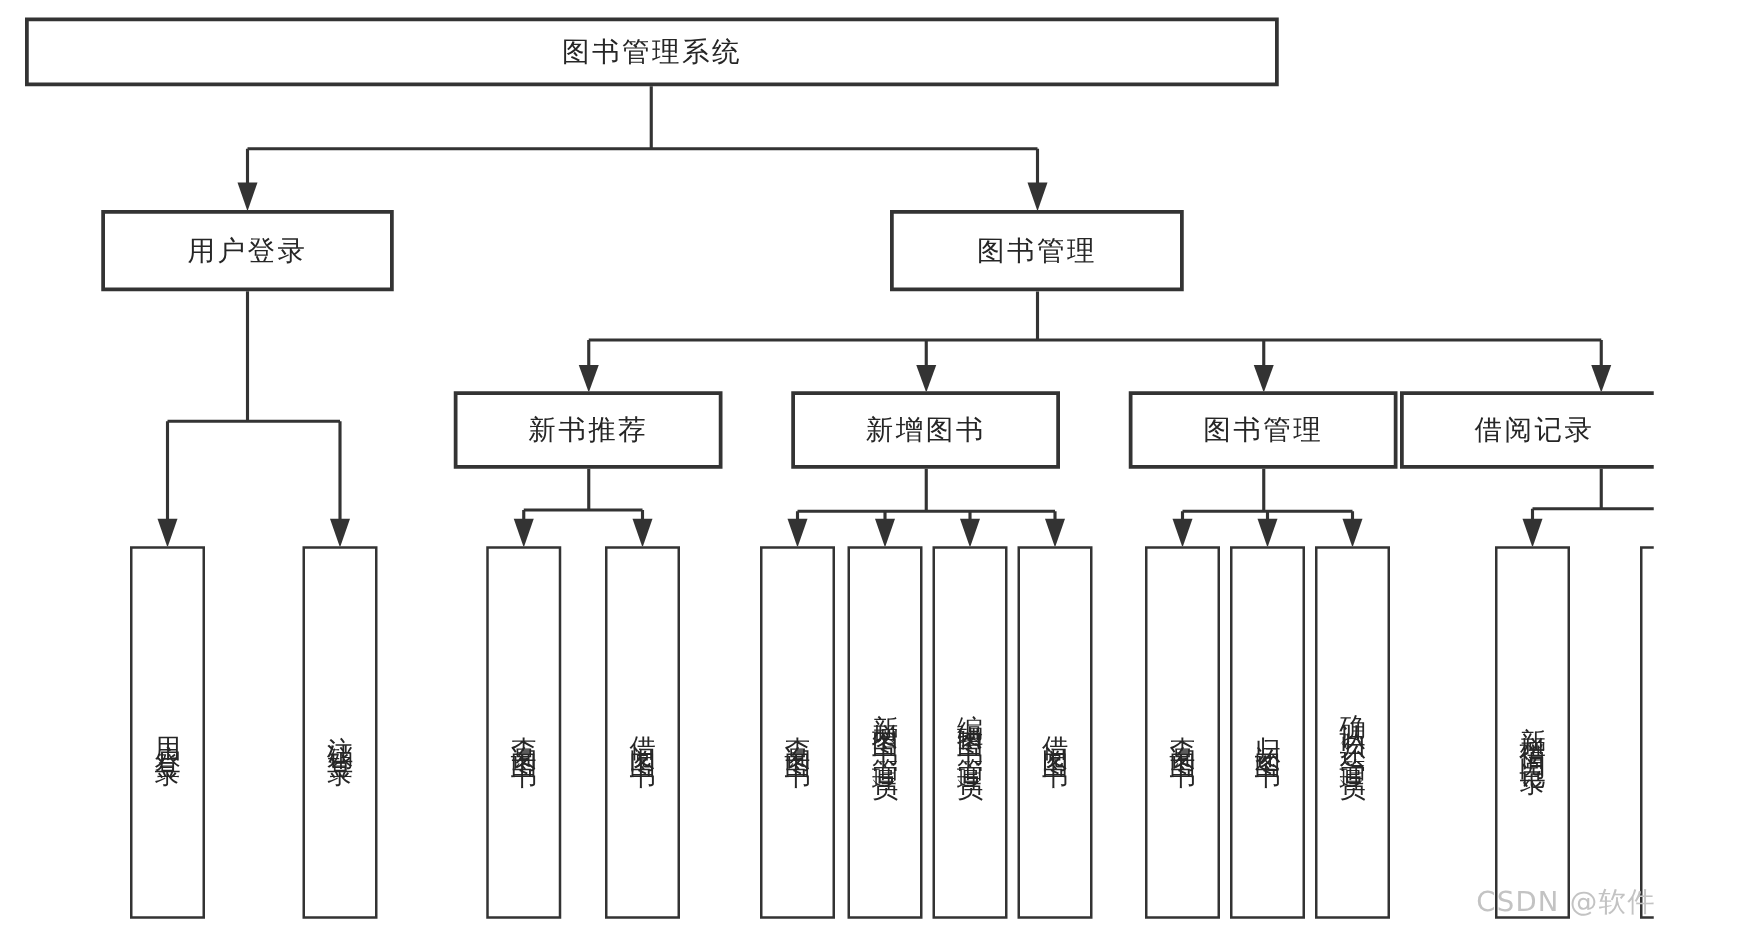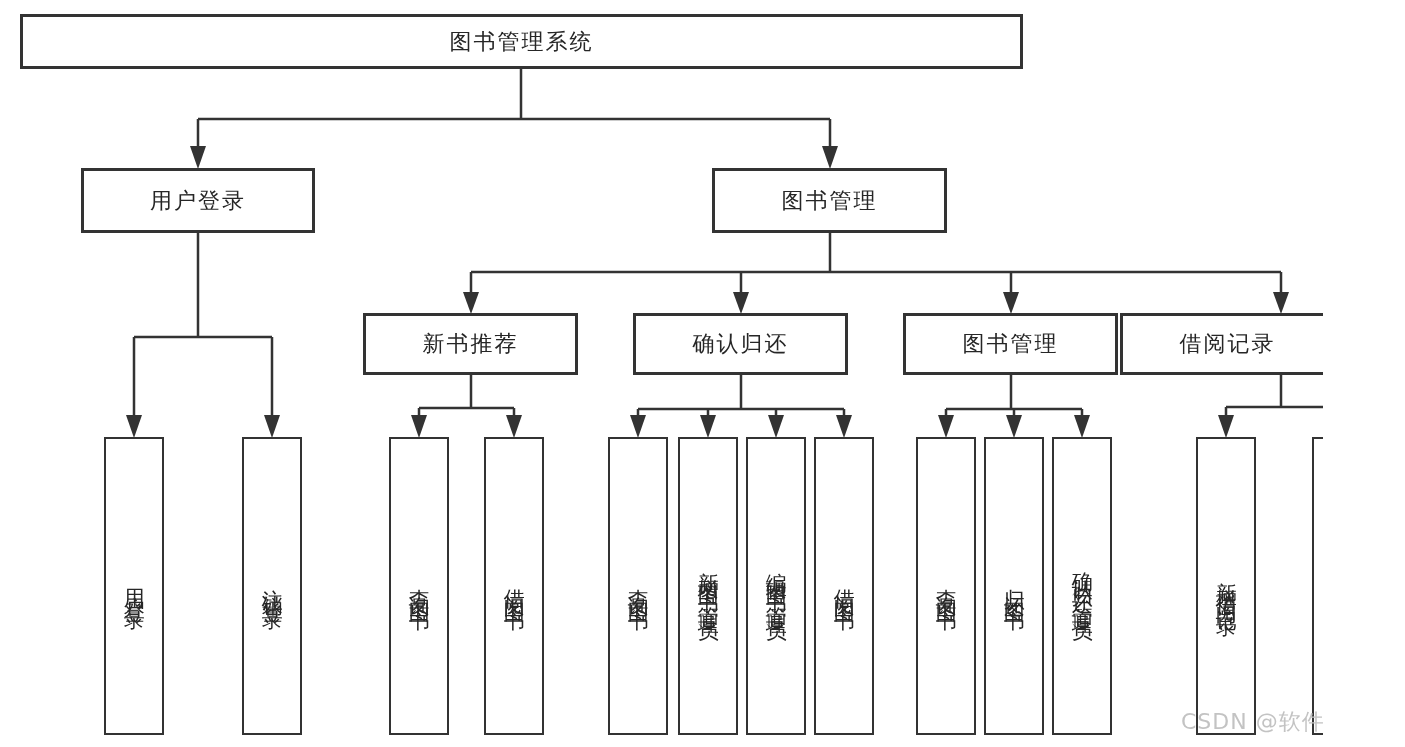--- a/index.html
+++ b/index.html
@@ -69,21 +69,21 @@
     <span class="hlabel">用户登录</span>
   </div>
   <div class="node" style="left:712px;top:168px;width:235px;height:65px">
     <span class="hlabel">图书管理</span>
   </div>
 
   <div class="node" style="left:363px;top:313px;width:215px;height:62px">
     <span class="hlabel">新书推荐</span>
   </div>
   <div class="node" style="left:633px;top:313px;width:215px;height:62px">
-    <span class="hlabel">确认归还</span>
+    <span class="hlabel">新增图书</span>
   </div>
   <div class="node" style="left:903px;top:313px;width:215px;height:62px">
     <span class="hlabel">图书管理</span>
   </div>
   <div class="node" style="left:1120px;top:313px;width:215px;height:62px">
     <span class="hlabel">借阅记录</span>
   </div>
 
   <div class="node leaf" style="left:104px;top:437px;width:60px;height:298px">
     <span class="vtext">用户登录</span>

